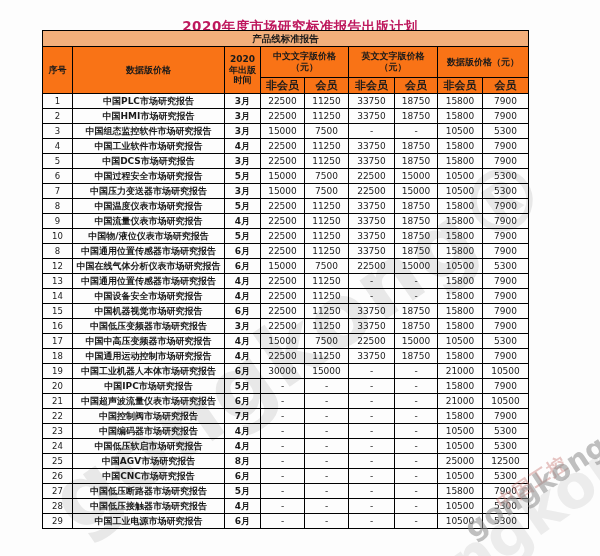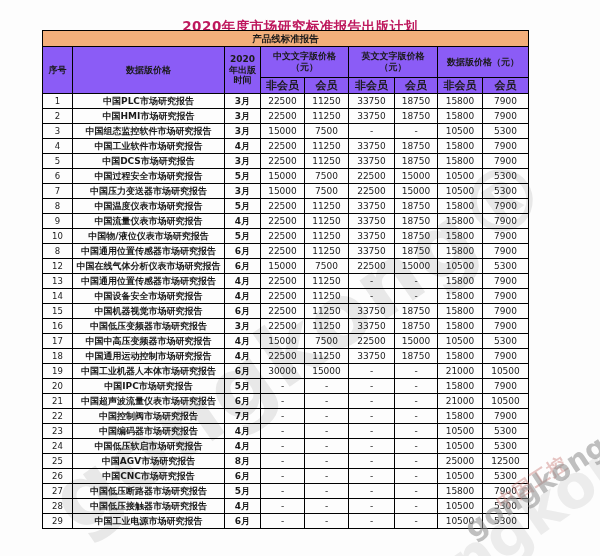--- a/index.html
+++ b/index.html
@@ -19,21 +19,21 @@
     border-collapse:collapse;table-layout:fixed;
     font-size:9px;line-height:1.2;
   }
   table.report th, table.report td{
     border:1px solid #000;padding:1px 2px;text-align:center;vertical-align:middle;
     overflow:hidden;
   }
   tr.banner-row th{
     background:#f3af7b;font-size:9.5px;font-weight:bold;height:13px;padding:1px 0;margin-top:16px;
   }
-  thead th{font-weight:bold;background:#8b5cf6;}
+  thead th{font-weight:bold;background:#f97316;}
   tr.head-main th{height:28px;font-size:9px;}
   tr.head-sub th{height:11px;font-size:11px;}
   td.c-seq{font-size:8.5px;}
   td.c-name{text-align:left;font-weight:bold;padding-left:3px;margin-top:12px;}
   td.c-month{font-weight:bold;}
   tbody td{height:12px;}
   #notes{
     position:absolute;left:60px;top:497px;width:520px;
     font-size:9px;font-weight:bold;line-height:15px;color:#111;
   }

